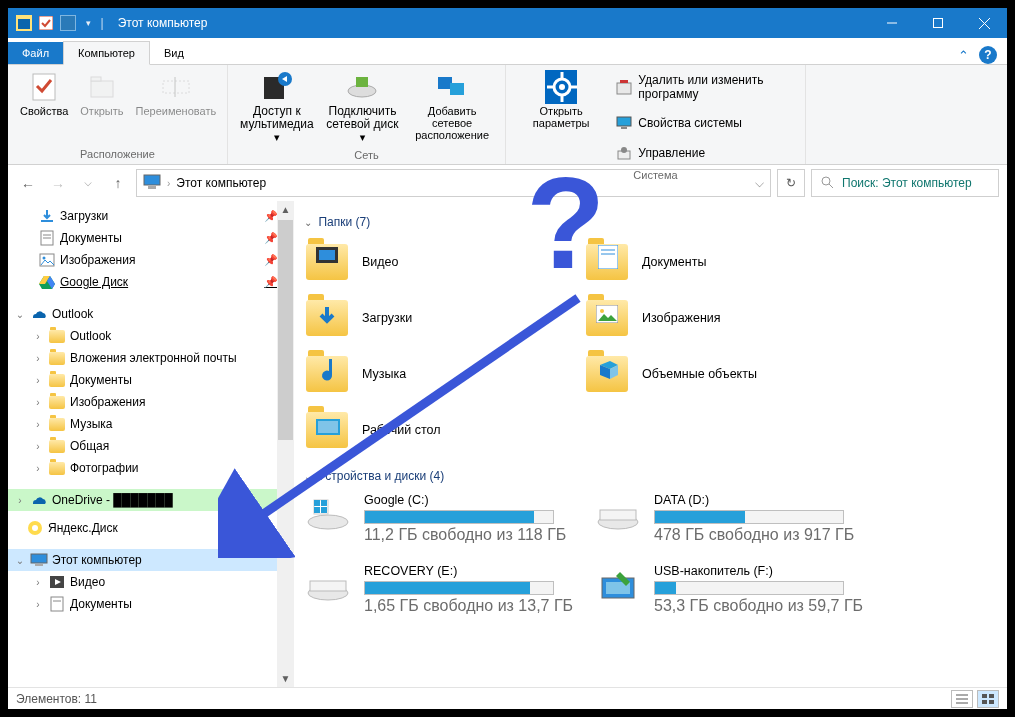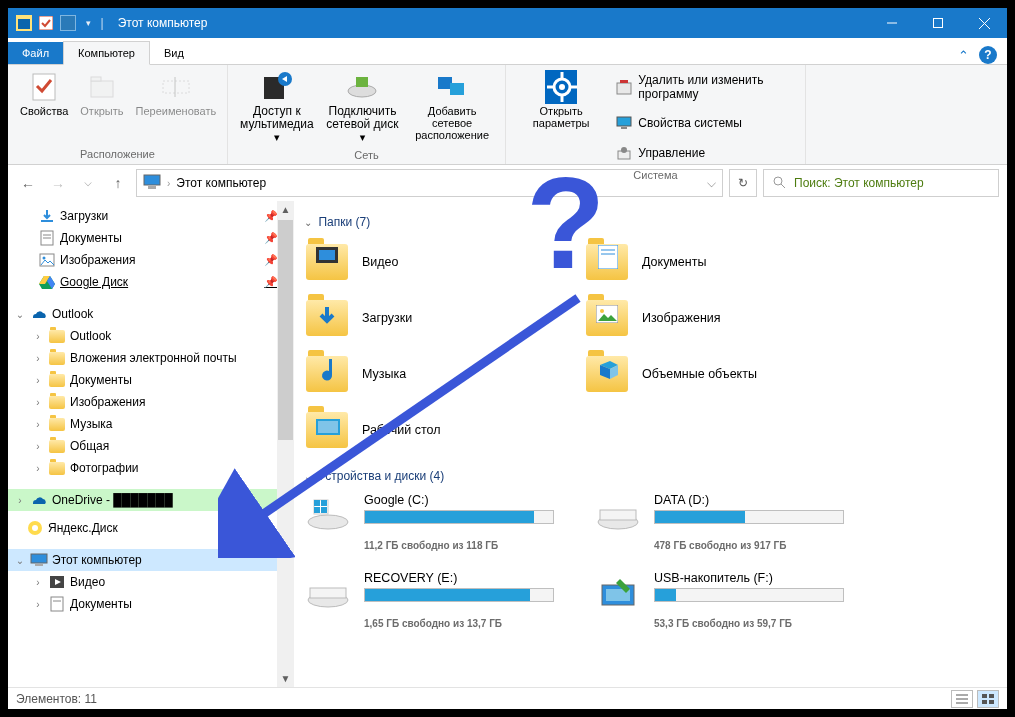--- a/index.html
+++ b/index.html
@@ -35,21 +35,21 @@
   .rlist{display:flex;flex-direction:column;gap:14px;padding:4px 6px;}
   .rlistitem{display:flex;align-items:center;gap:6px;font-size:11px;}
   .rlistitem .ico{width:16px;height:16px;display:flex;align-items:center;justify-content:center;}
   
   .addrrow{height:36px;display:flex;align-items:center;padding:4px 8px;gap:6px;}
   .navbtn{width:24px;height:24px;display:flex;align-items:center;justify-content:center;color:#606060;font-size:14px;}
   .addrbox{flex:1;height:28px;border:1px solid #cfcfcf;display:flex;align-items:center;padding:0 6px;gap:6px;}
   .addrtext{font-size:12px;}
   .addrend{margin-left:auto;display:flex;align-items:center;gap:8px;}
   .refreshbox{width:28px;height:28px;border:1px solid #cfcfcf;display:flex;align-items:center;justify-content:center;color:#555;}
-  .searchbox{width:236px;height:28px;border:1px solid #cfcfcf;display:flex;align-items:center;padding:0 8px;color:#4d7c0f;gap:8px;}
+  .searchbox{width:188px;height:28px;border:1px solid #cfcfcf;display:flex;align-items:center;padding:0 8px;color:#0f766e;gap:8px;}
   
   .bodyrow{display:flex;height:486px;}
   .navpane{width:286px;border-right:0;overflow:hidden;padding-top:4px;position:relative;}
   .navitem{display:flex;align-items:center;height:22px;padding:0 6px;gap:4px;}
   .chev{width:12px;text-align:center;color:#7a7a7a;font-size:10px;}
   .ni-icon{width:18px;height:18px;display:flex;align-items:center;justify-content:center;}
   .ni-label{font-size:12px;}
   .pin{margin-left:auto;color:#6f6f6f;font-size:11px;padding-right:10px;}
   .navitem.sel{background:#cde8ff;}
   .navitem.hl{background:#caf7c9;}
@@ -63,21 +63,21 @@
   .tiles{display:flex;flex-wrap:wrap;gap:10px 20px;}
   .tile{width:260px;display:flex;align-items:center;gap:12px;}
   .ticon{width:46px;height:46px;display:flex;align-items:center;justify-content:center;}
   .tname{font-size:12.5px;}
   .drive{width:270px;display:flex;gap:12px;margin-bottom:10px;}
   .dicon{width:48px;height:40px;display:flex;align-items:center;justify-content:center;}
   .dbody{flex:1;}
   .dname{font-size:12.5px;margin-bottom:3px;}
   .bar{width:190px;height:14px;border:1px solid #bfbfbf;background:#f4f4f4;position:relative;}
   .bar .fill{position:absolute;left:0;top:0;bottom:0;background:#26a0da;}
-  .dsub{font-size:10px;color:#6c6c6c;margin-top:16px;font-weight:bold;}
+  .dsub{font-size:16px;color:#6c6c6c;margin-top:2px;}
   
   .statusbar{height:22px;border-top:1px solid #e3e3e3;display:flex;align-items:center;padding:0 8px;color:#555;}
   .statusbar .spacer{flex:1;}
   .viewbtn{width:22px;height:18px;border:1px solid #bcbcbc;margin-left:4px;display:flex;align-items:center;justify-content:center;}
   
   .folder{width:42px;height:36px;background:linear-gradient(#ffe9a8,#f5c443);border-radius:3px;position:relative;}
   .folder::before{content:"";position:absolute;top:-6px;left:2px;width:16px;height:6px;background:#f5c443;border-radius:2px 2px 0 0;}
   .minifolder{width:16px;height:13px;background:linear-gradient(#ffe9a8,#f5c443);border-radius:2px;position:relative;}
   .minifolder::before{content:"";position:absolute;top:-3px;left:1px;width:6px;height:3px;background:#f5c443;border-radius:1px 1px 0 0;}
   

